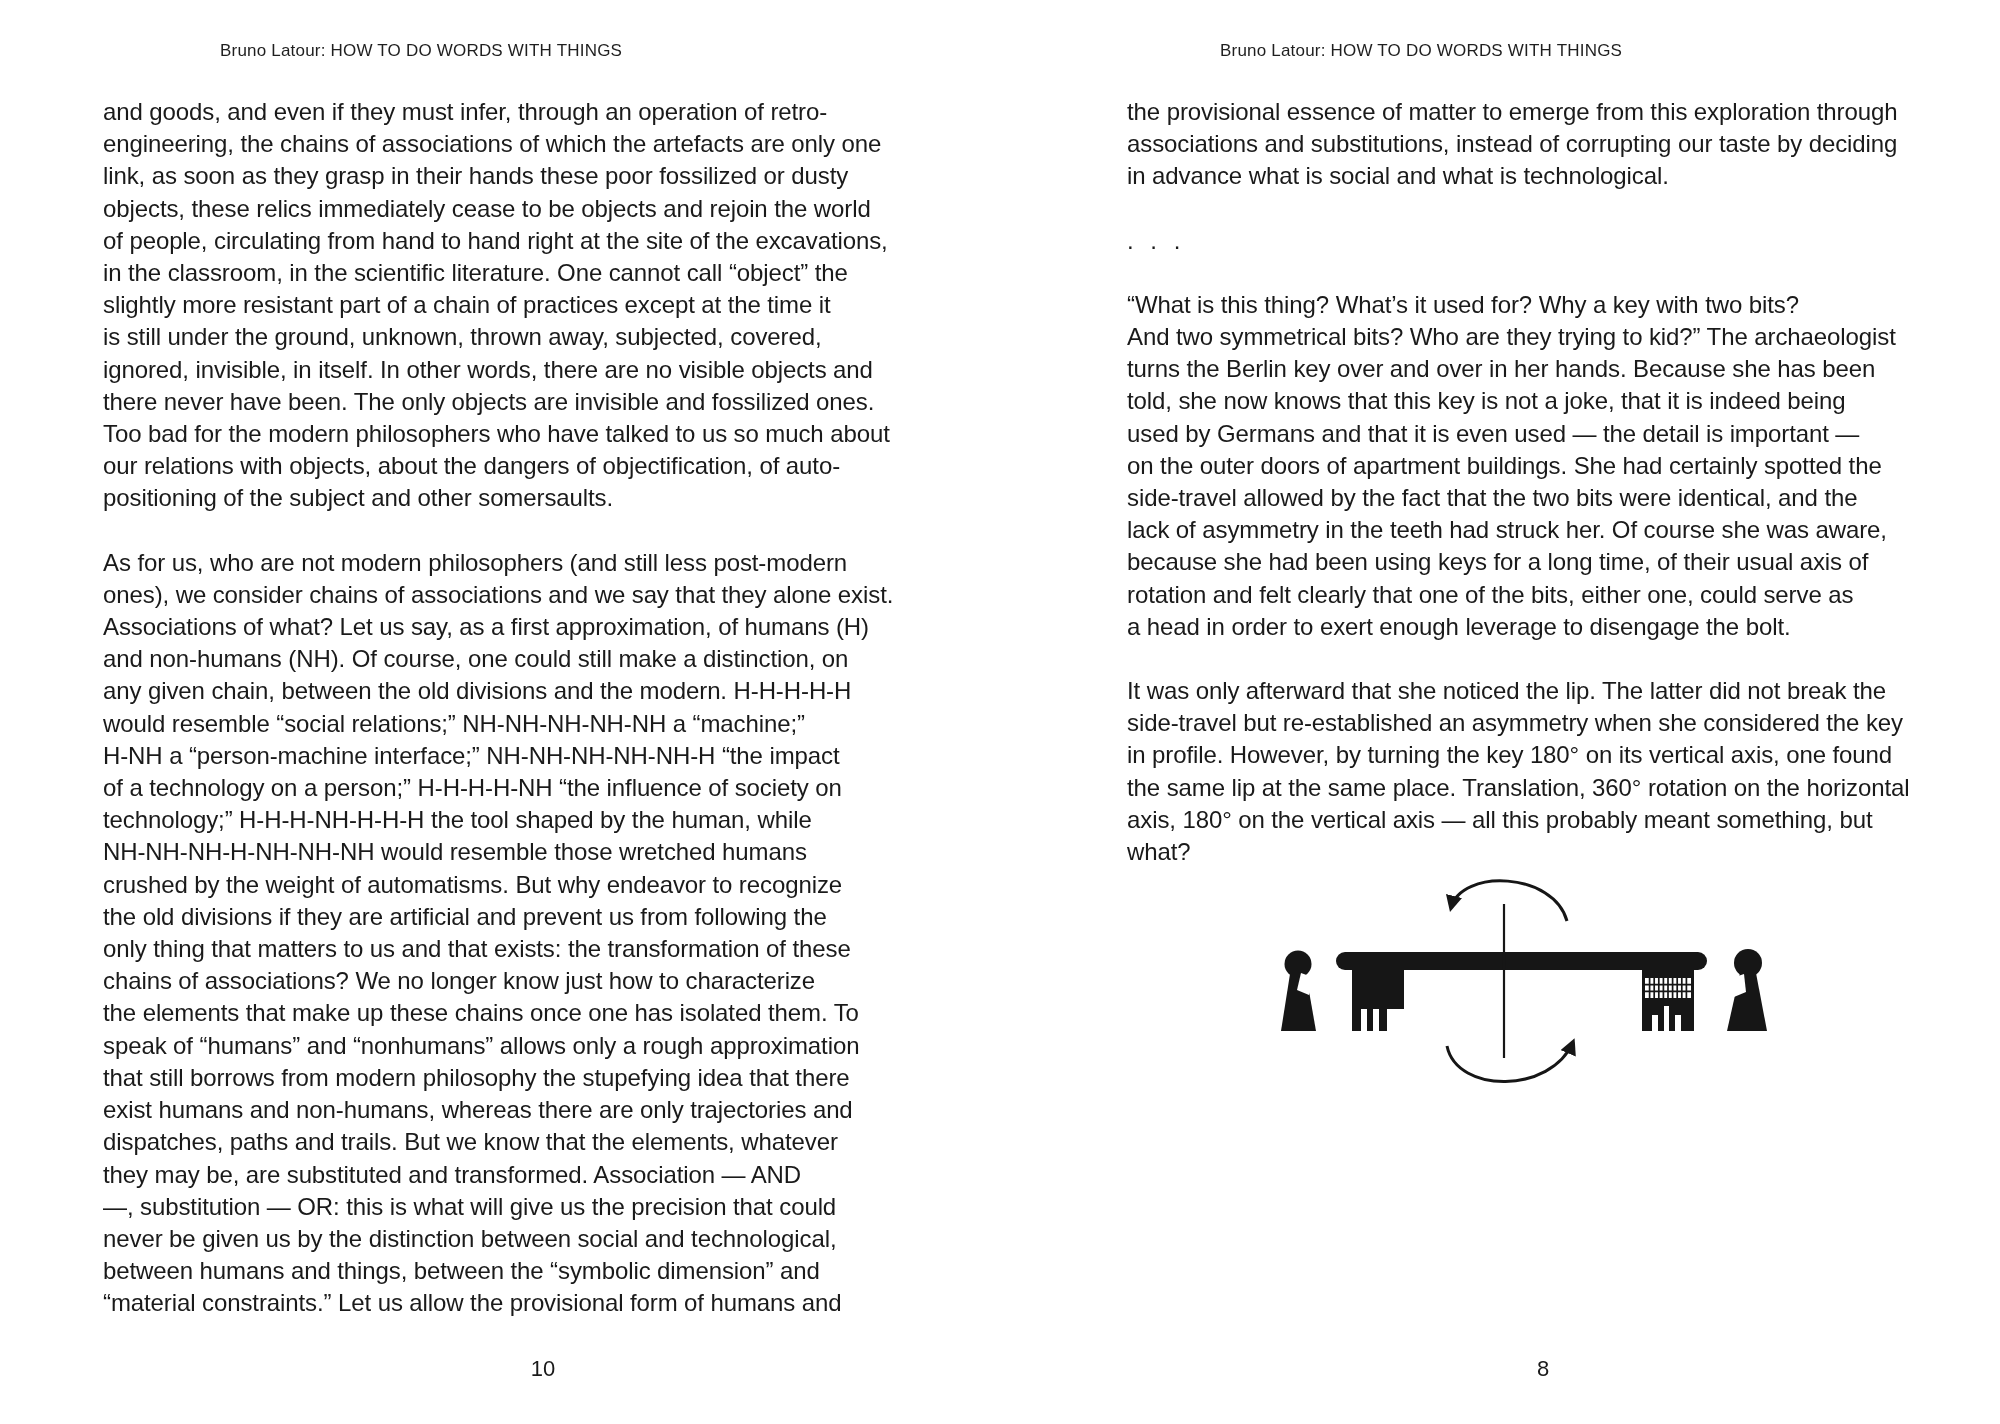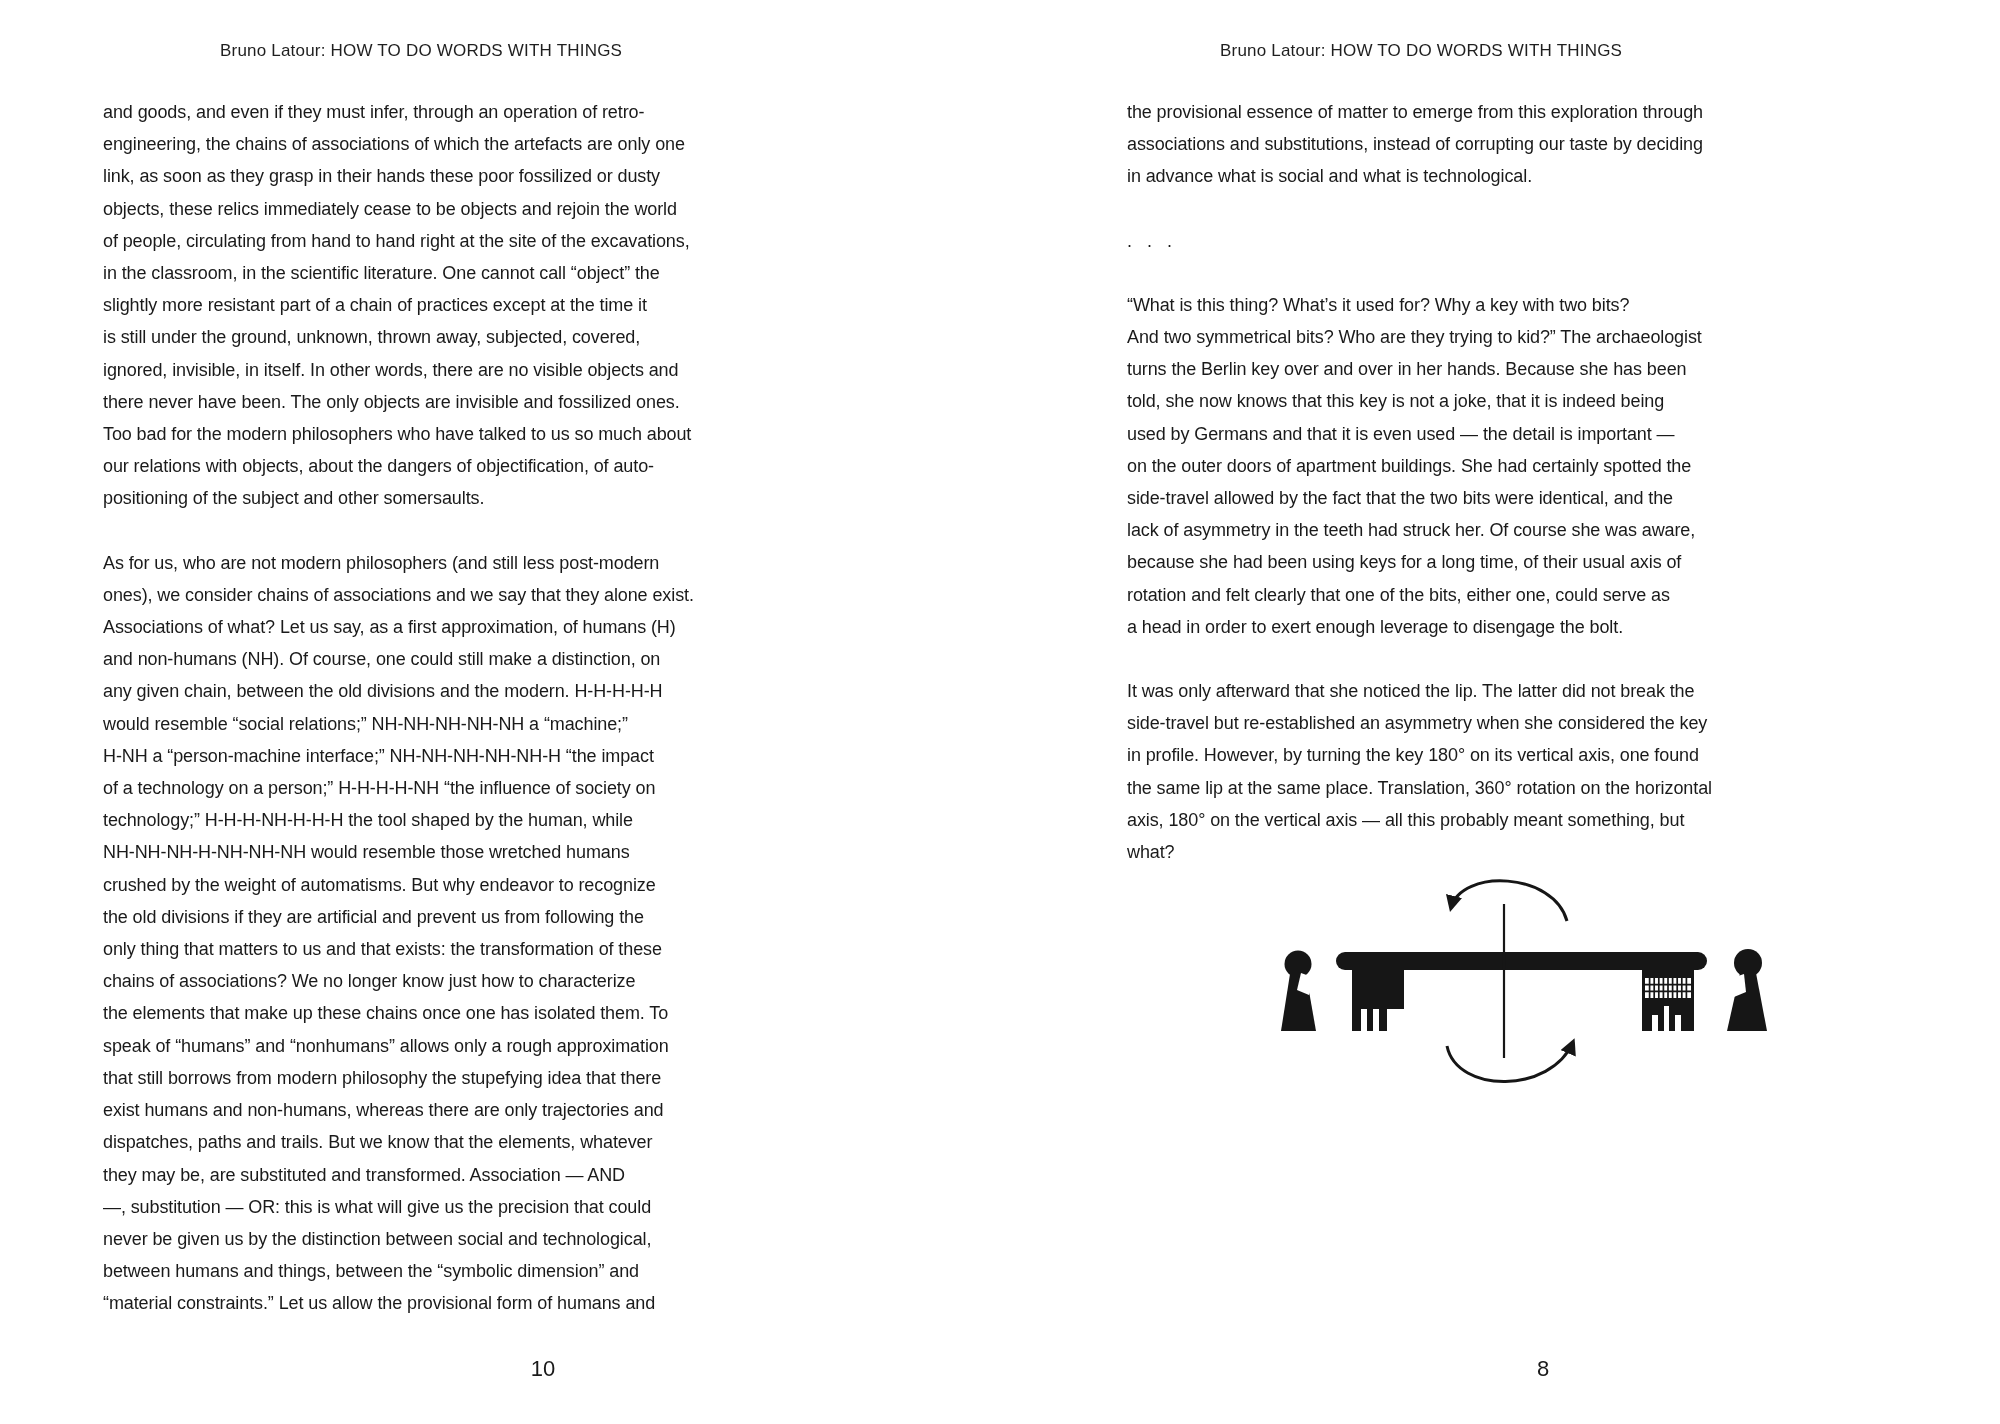--- a/index.html
+++ b/index.html
@@ -13,21 +13,21 @@
   }
   .running-header{
     position:absolute;top:41px;
     font-size:17px;letter-spacing:.2px;color:#1f1f1f;
     white-space:nowrap;
   }
   .rh-left{left:220px;}
   .rh-right{left:1220px;}
   .text-column{
     position:absolute;top:96px;width:880px;
-    font-size:18px;line-height:32.2px;letter-spacing:-.1px;
+    font-size:24px;line-height:32.2px;letter-spacing:-.1px;
     color:#1a1a1a;
   }
   .tc-left{left:103px;}
   .tc-right{left:1103px;margin-left:24px;}
   .para{margin:0;white-space:pre-line;}
   .para + .para, .section-break + .para{margin-top:32px;}
   .section-break{margin-top:32px;letter-spacing:5px;white-space:pre;}
   .figure{
     margin:-4px 0 -6px 122px;
     width:560px;height:240px;

